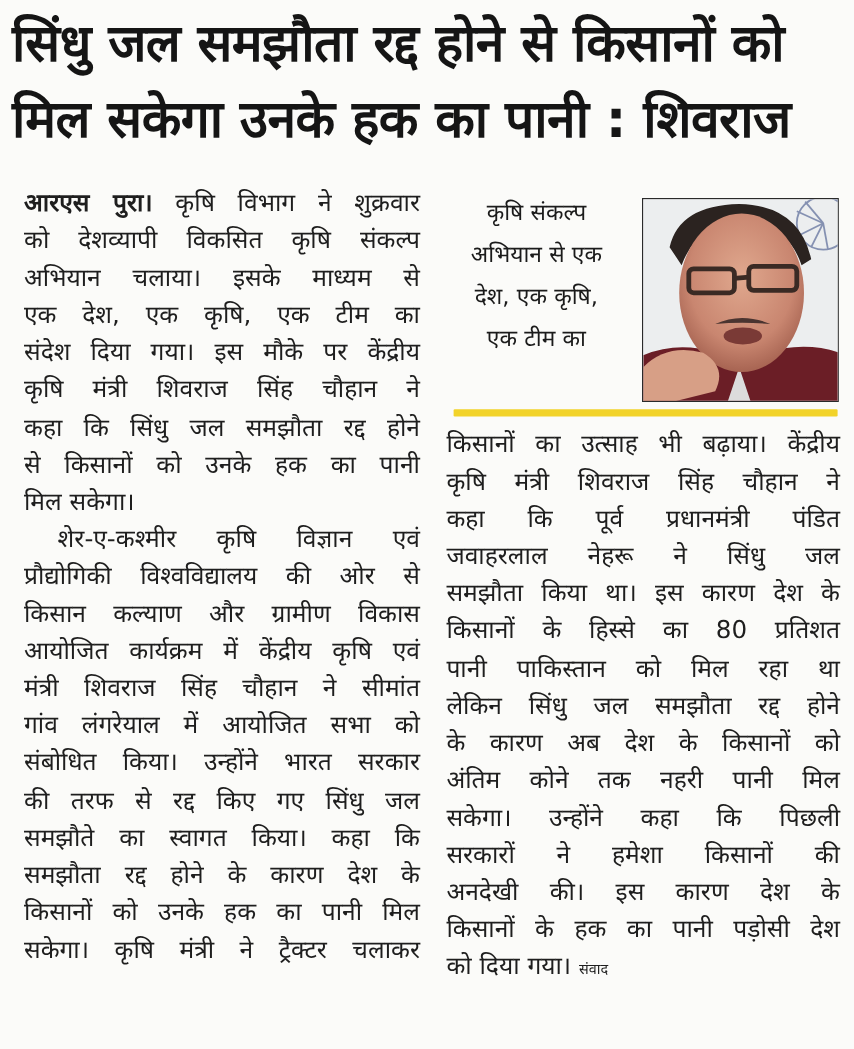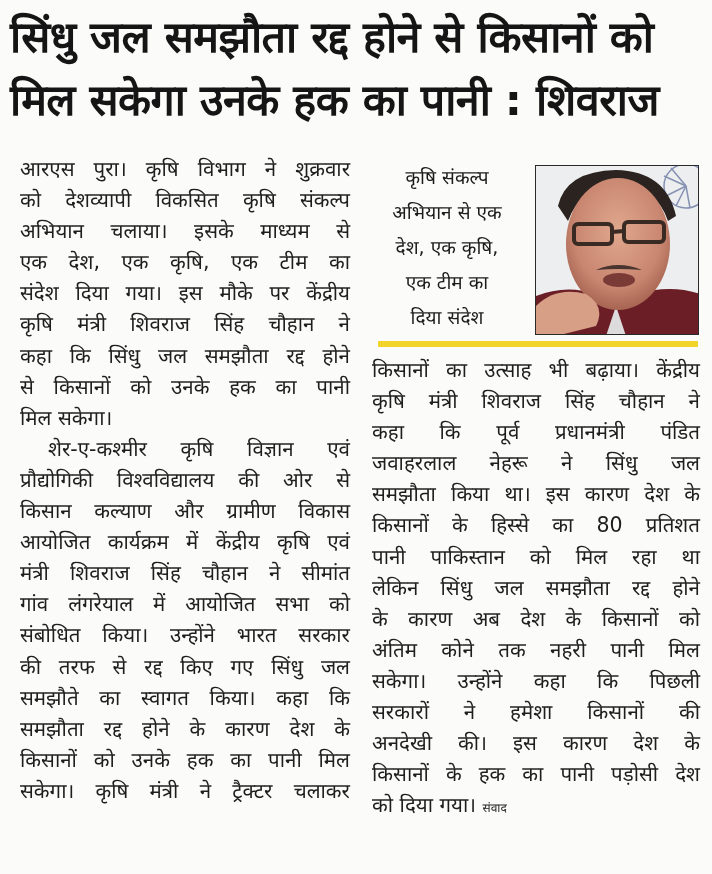--- a/index.html
+++ b/index.html
@@ -30,21 +30,21 @@
   .col-left { left: 20px; top: 154px; width: 330px; }
   .col-right { left: 372px; top: 355px; width: 328px; }
   .line {
     display: block;
     white-space: nowrap;
     text-align-last: justify;
     text-align: justify;
   }
   .line.last { text-align-last: left; }
   .line.indent { padding-left: 28px; }
-  .dateline { font-weight: normal; }
+  .dateline { font-weight: bold; }
   .credit { font-size: 12px; }
 
   .pullquote {
     position: absolute; left: 372px; top: 160px; width: 150px;
     text-align: center;
     font-weight: normal;
     font-size: 19px;
     line-height: 35px;
     color: #1b1b1b;
   }
@@ -91,21 +91,20 @@
   <span class="line">समझौता रद्द होने के कारण देश के</span>
   <span class="line">किसानों को उनके हक का पानी मिल</span>
   <span class="line">सकेगा। कृषि मंत्री ने ट्रैक्टर चलाकर</span>
 </div>
 
 <div class="pullquote">
   <div>कृषि संकल्प</div>
   <div>अभियान से एक</div>
   <div>देश, एक कृषि,</div>
   <div>एक टीम का</div>
-  <div>दिया संदेश</div>
 </div>
 
 <div class="photo">
   <svg width="164" height="170" viewBox="0 0 164 170">
     <defs>
       <radialGradient id="skin" cx="50%" cy="40%" r="60%">
         <stop offset="0%" stop-color="#e0a88e"></stop>
         <stop offset="70%" stop-color="#c98670"></stop>
         <stop offset="100%" stop-color="#a76452"></stop>
       </radialGradient>

